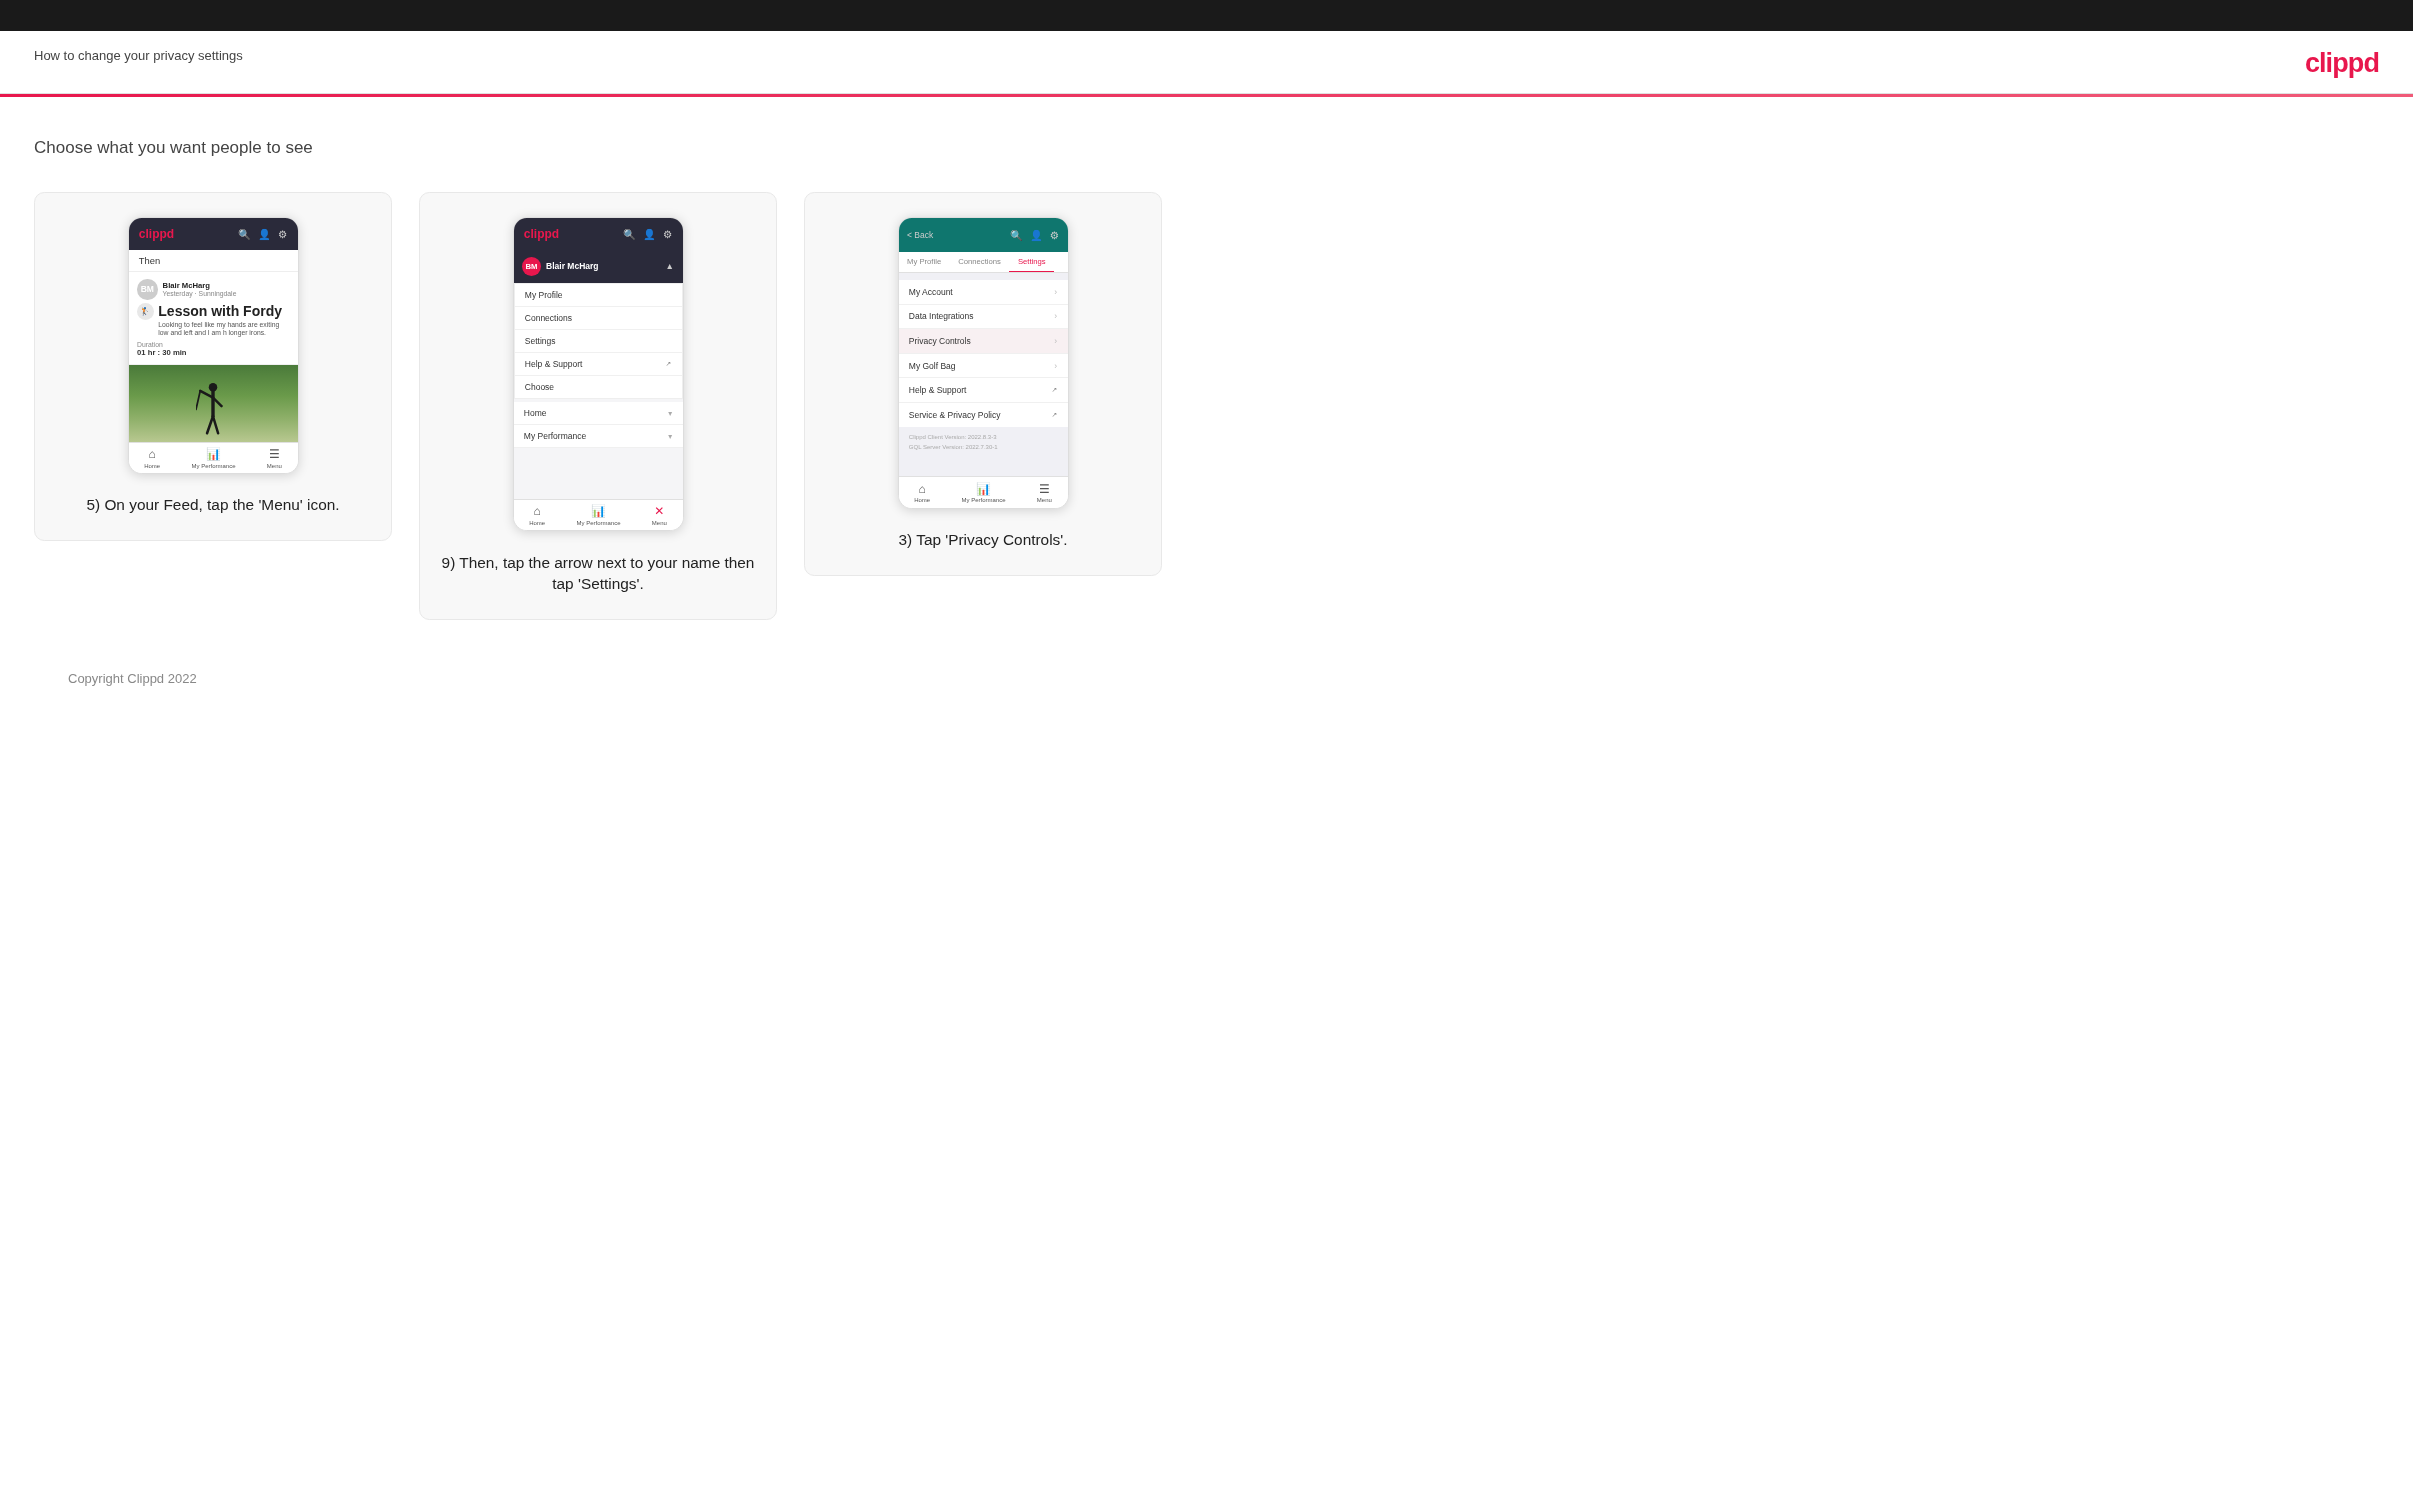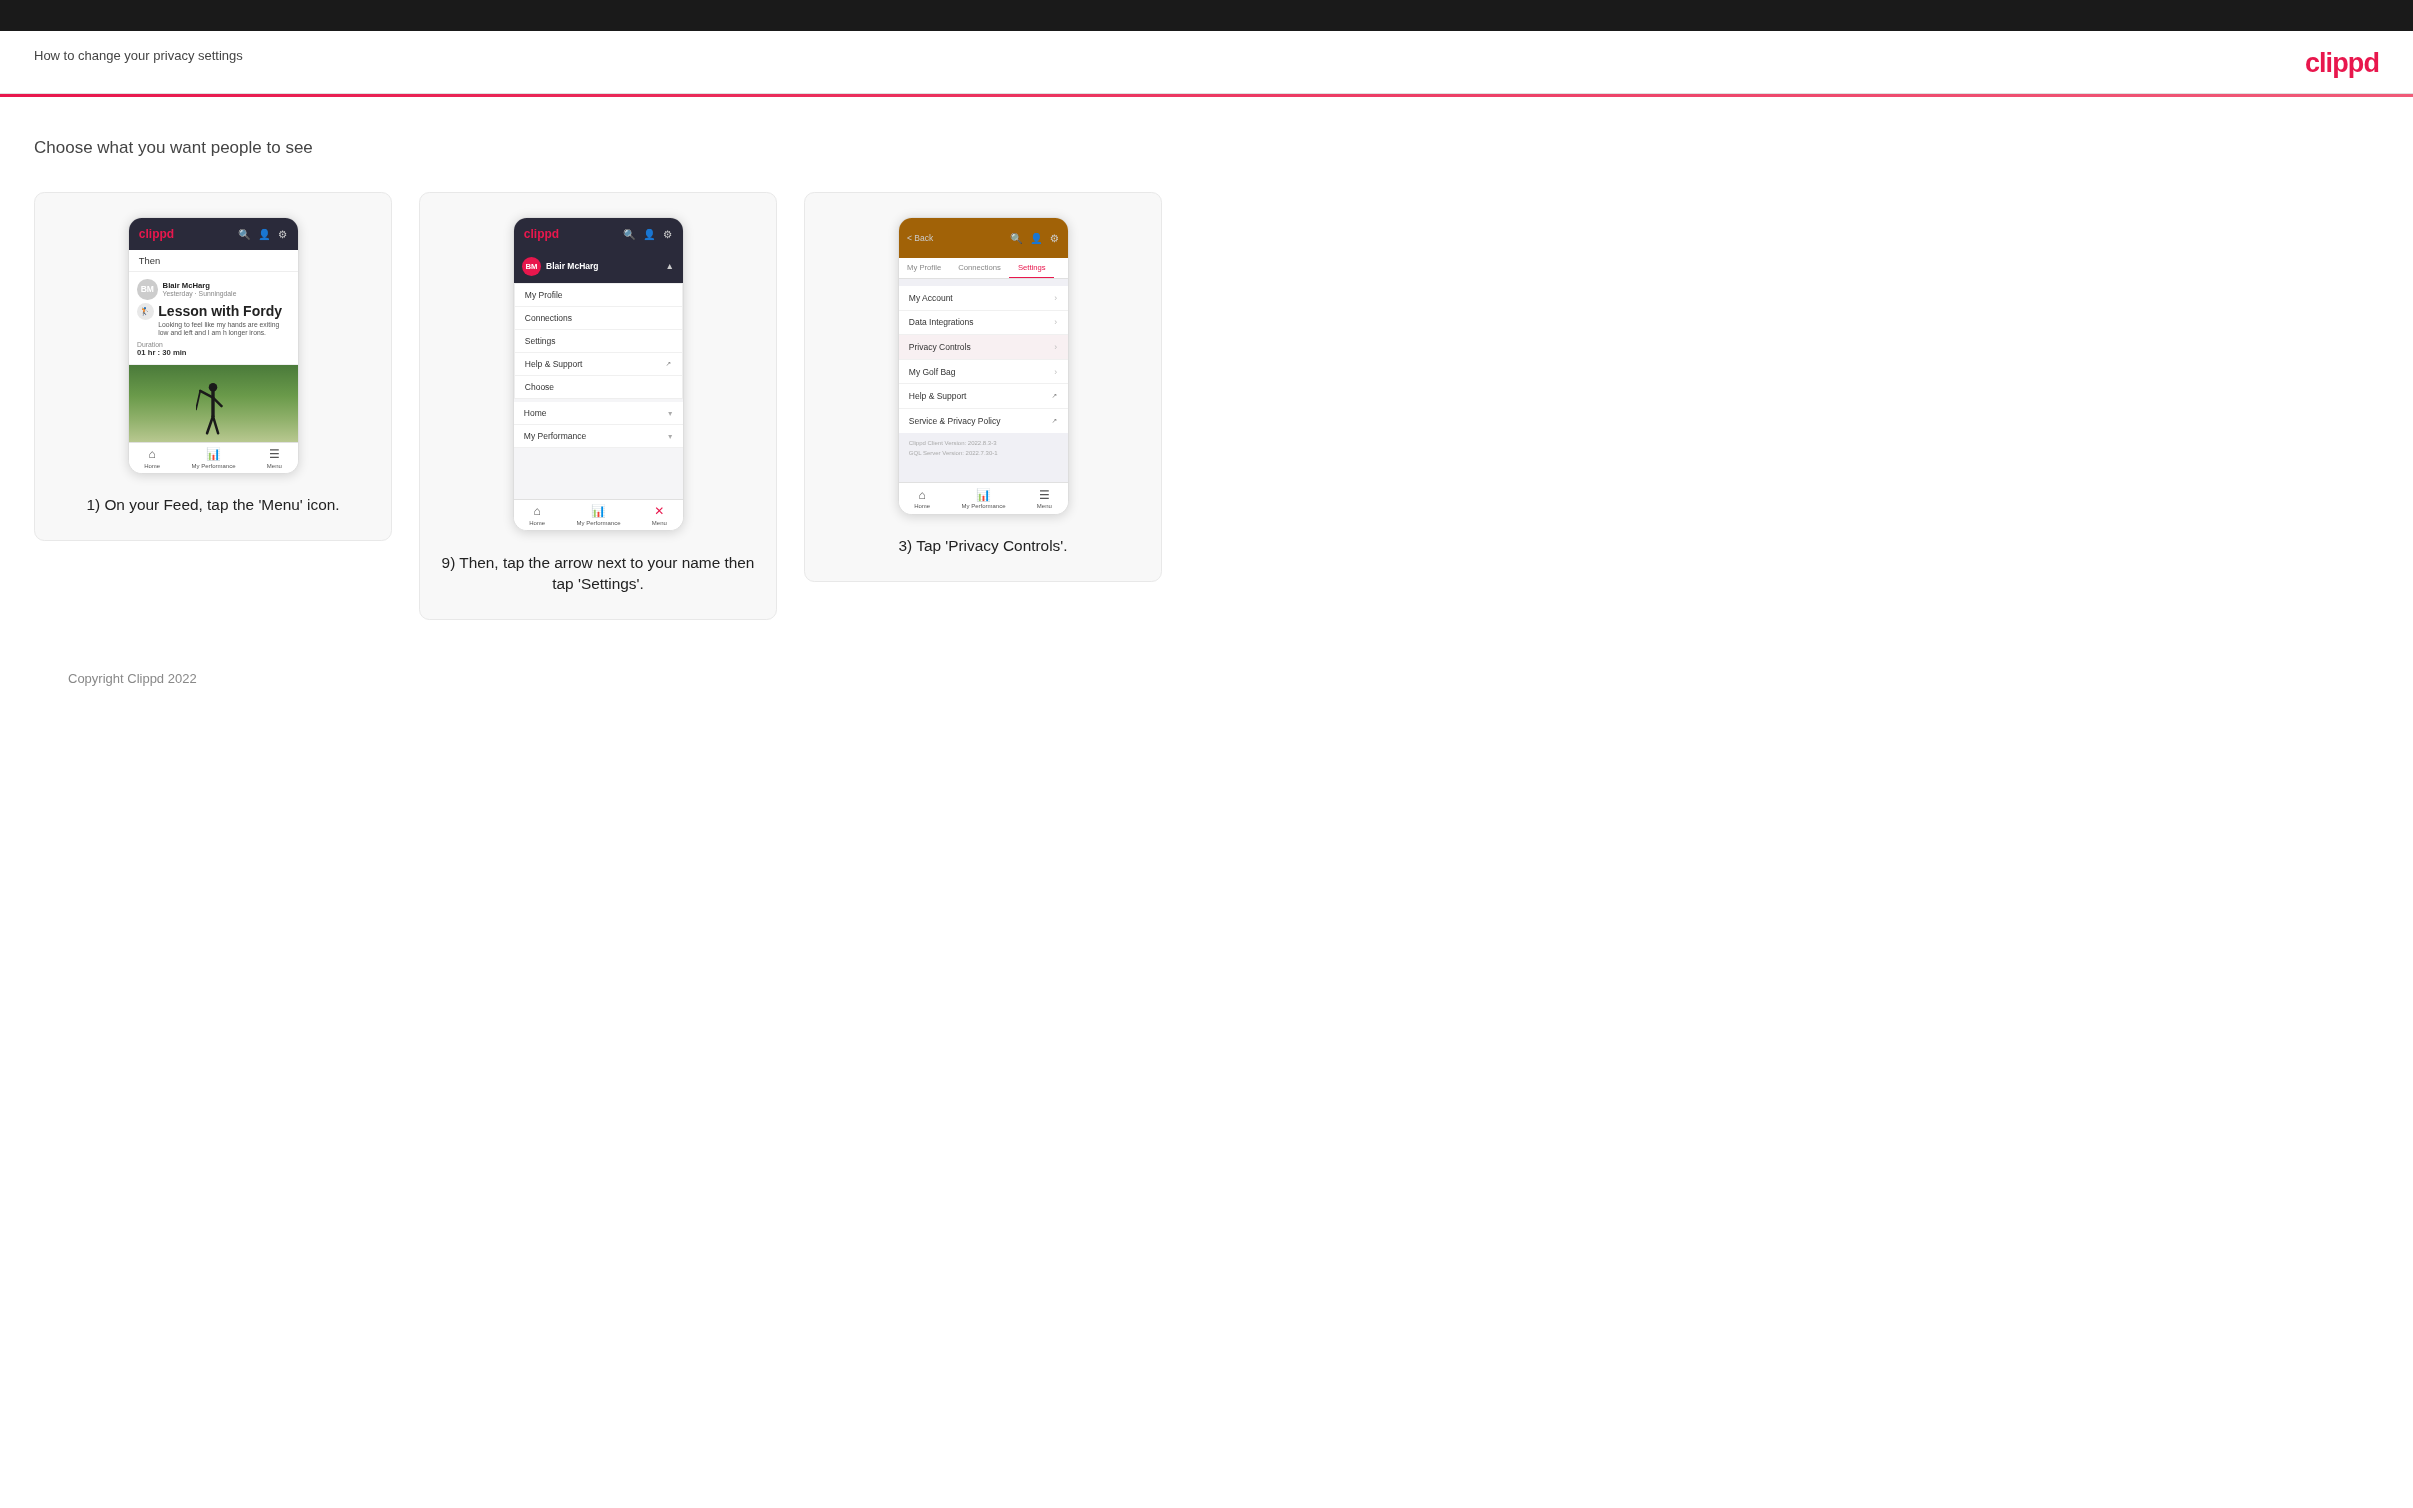--- a/index.html
+++ b/index.html
@@ -326,26 +326,26 @@
     .nav-x {
       color: #e8174d;
       font-size: 12px;
     }
 
     
     .settings-screen {
       background: #f0f0f5;
     }
     .settings-top-bar {
-      background: #a16207;
+      background: #0f766e;
       display: flex;
       align-items: center;
       justify-content: space-between;
       padding: 6.8px 8.5px;
-      height: 40px;
+      height: 34px;
     }
     .settings-back {
       color: #ccc;
       font-size: 8.5px;
       display: flex;
       align-items: center;
       gap: 2.6px;
     }
     .settings-tabs {
       background: #fff;
@@ -483,21 +483,21 @@
           <div class="nav-item">
             <span class="nav-icon">📊</span>
             <span class="nav-label">My Performance</span>
           </div>
           <div class="nav-item active-menu">
             <span class="nav-icon">☰</span>
             <span class="nav-label">Menu</span>
           </div>
         </div>
       </div>
-      <p class="step-description">1) On your Feed, tap the 'Menu' icon.</p>
+      <p class="step-description">5) On your Feed, tap the 'Menu' icon.</p>
     </div>
 
     <div class="step-card">
       <div class="phone-mockup">
 
         <div class="phone-topbar">
           <span class="phone-logo">clippd</span>
           <div class="phone-icons">
             <span class="phone-icon">🔍</span>
             <span class="phone-icon">👤</span>

